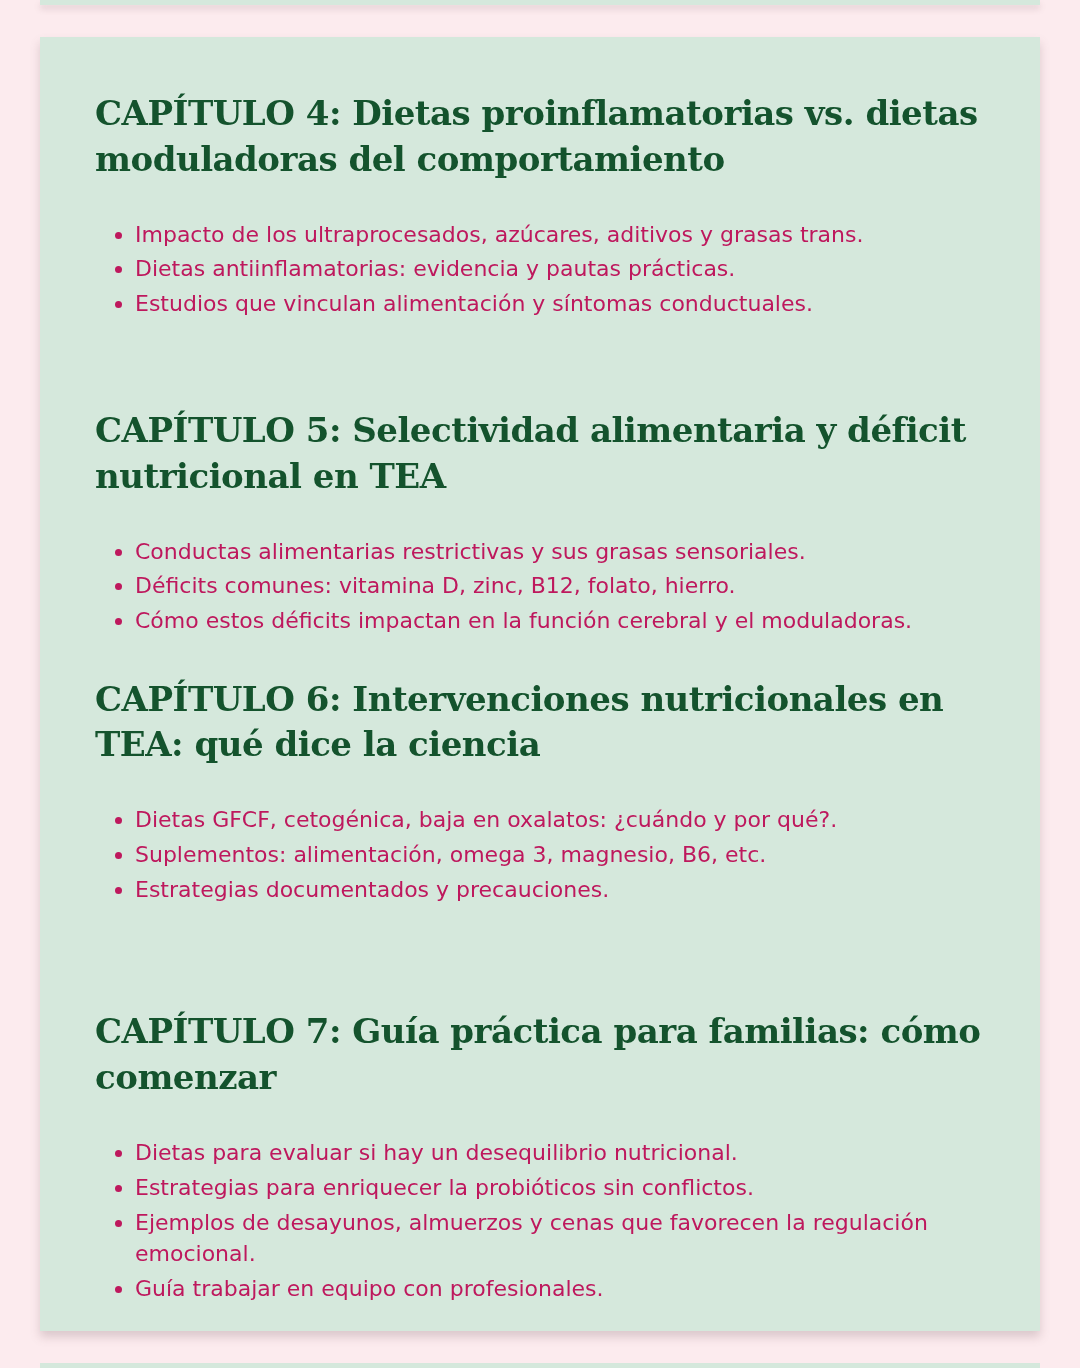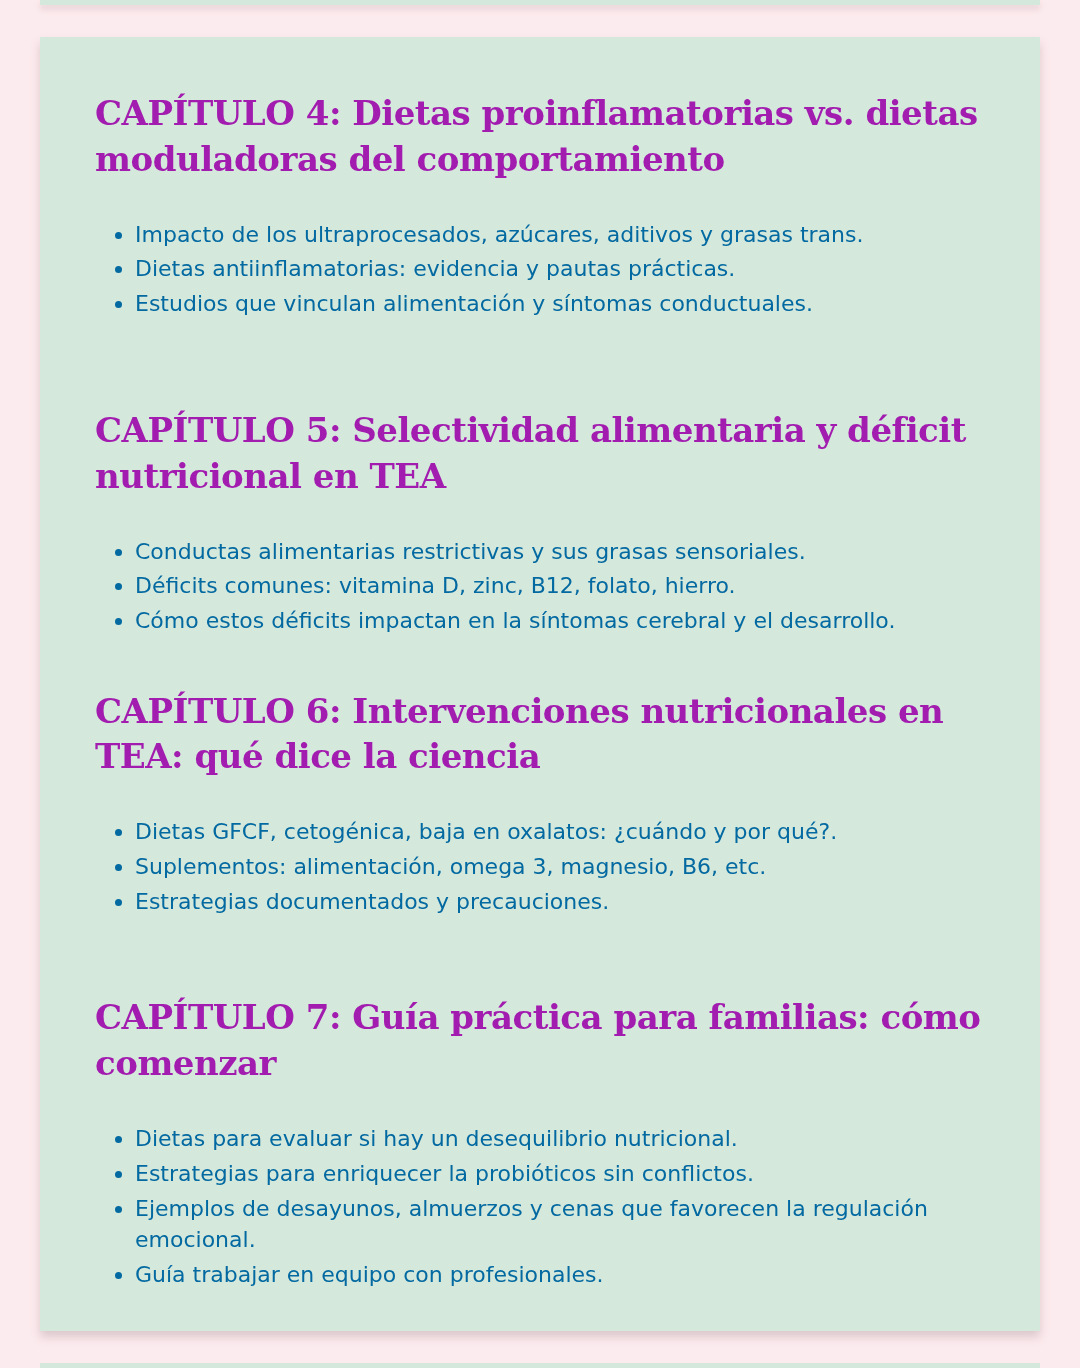--- a/index.html
+++ b/index.html
@@ -36,36 +36,36 @@
     box-shadow: 0 6px 9px rgba(125, 95, 105, 0.25);
     box-sizing: border-box;
     padding: 54px 56px 0 55px;
   }
   .chapter-title {
     font-family: "DejaVu Serif", "Liberation Serif", serif;
     font-weight: 700;
     font-size: 34px;
     line-height: 1.35;
     letter-spacing: -0.5px;
-    color: #a21caf;
+    color: #14532d;
     margin: 0;
   }
   .section ul {
     margin: 36px 0 0 0;
     padding-left: 40px;
   }
   .section li {
     font-size: 22px;
     line-height: 1.44;
-    color: #0369a1;
+    color: #be185d;
     margin-bottom: 3px;
   }
   .gap-lg { margin-top: 88px; }
-  .gap-md { margin-top: 52px; }
-  .gap-xl { margin-top: 78px; }
+  .gap-md { margin-top: 40px; }
+  .gap-xl { margin-top: 104px; }
 </style>
 </head>
 <body>
 
 <div class="page-edge prev-edge"></div>
 
 <div class="card">
 
   <div class="section">
     <h2 class="chapter-title">CAPÍTULO 4: Dietas proinflamatorias vs. dietas moduladoras del comportamiento</h2>
@@ -74,21 +74,21 @@
       <li>Dietas antiinflamatorias: evidencia y pautas prácticas.</li>
       <li>Estudios que vinculan alimentación y síntomas conductuales.</li>
     </ul>
   </div>
 
   <div class="section gap-lg">
     <h2 class="chapter-title">CAPÍTULO 5: Selectividad alimentaria y déficit nutricional en TEA</h2>
     <ul>
       <li>Conductas alimentarias restrictivas y sus grasas sensoriales.</li>
       <li>Déficits comunes: vitamina D, zinc, B12, folato, hierro.</li>
-      <li>Cómo estos déficits impactan en la síntomas cerebral y el desarrollo.</li>
+      <li>Cómo estos déficits impactan en la función cerebral y el moduladoras.</li>
     </ul>
   </div>
 
   <div class="section gap-md">
     <h2 class="chapter-title">CAPÍTULO 6: Intervenciones nutricionales en TEA: qué dice la ciencia</h2>
     <ul>
       <li>Dietas GFCF, cetogénica, baja en oxalatos: ¿cuándo y por qué?.</li>
       <li>Suplementos: alimentación, omega 3, magnesio, B6, etc.</li>
       <li>Estrategias documentados y precauciones.</li>
     </ul>

